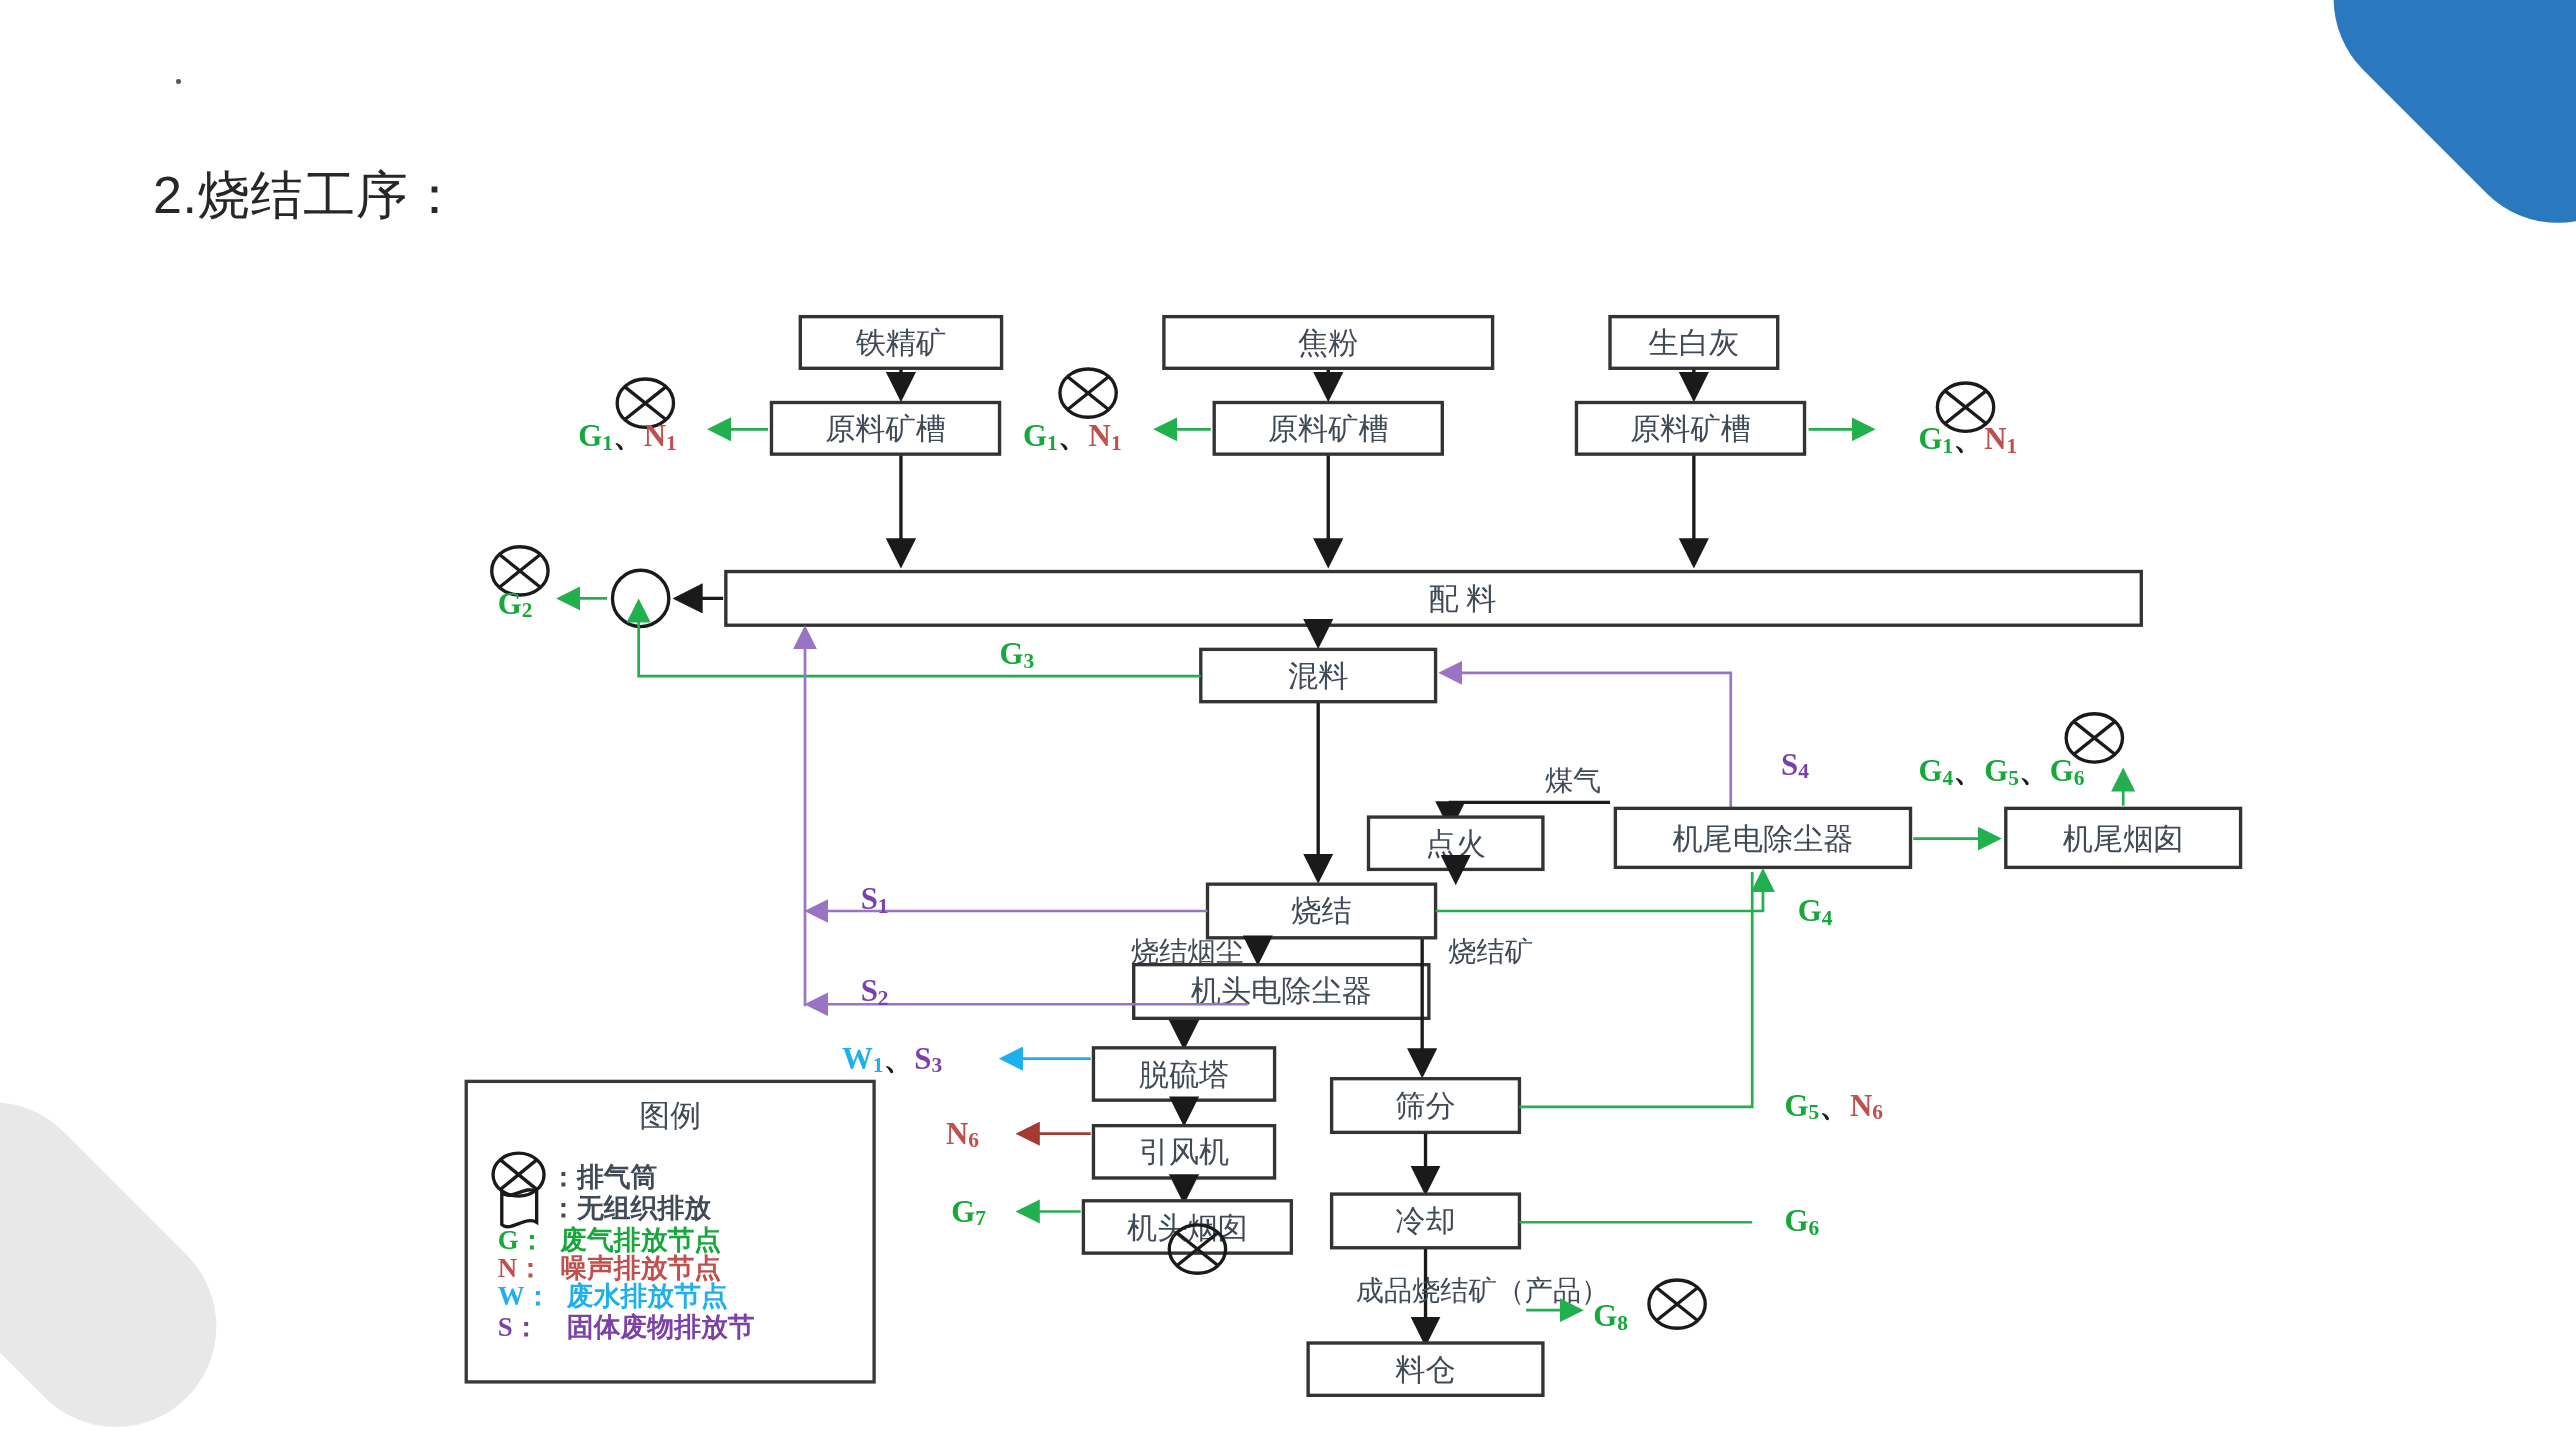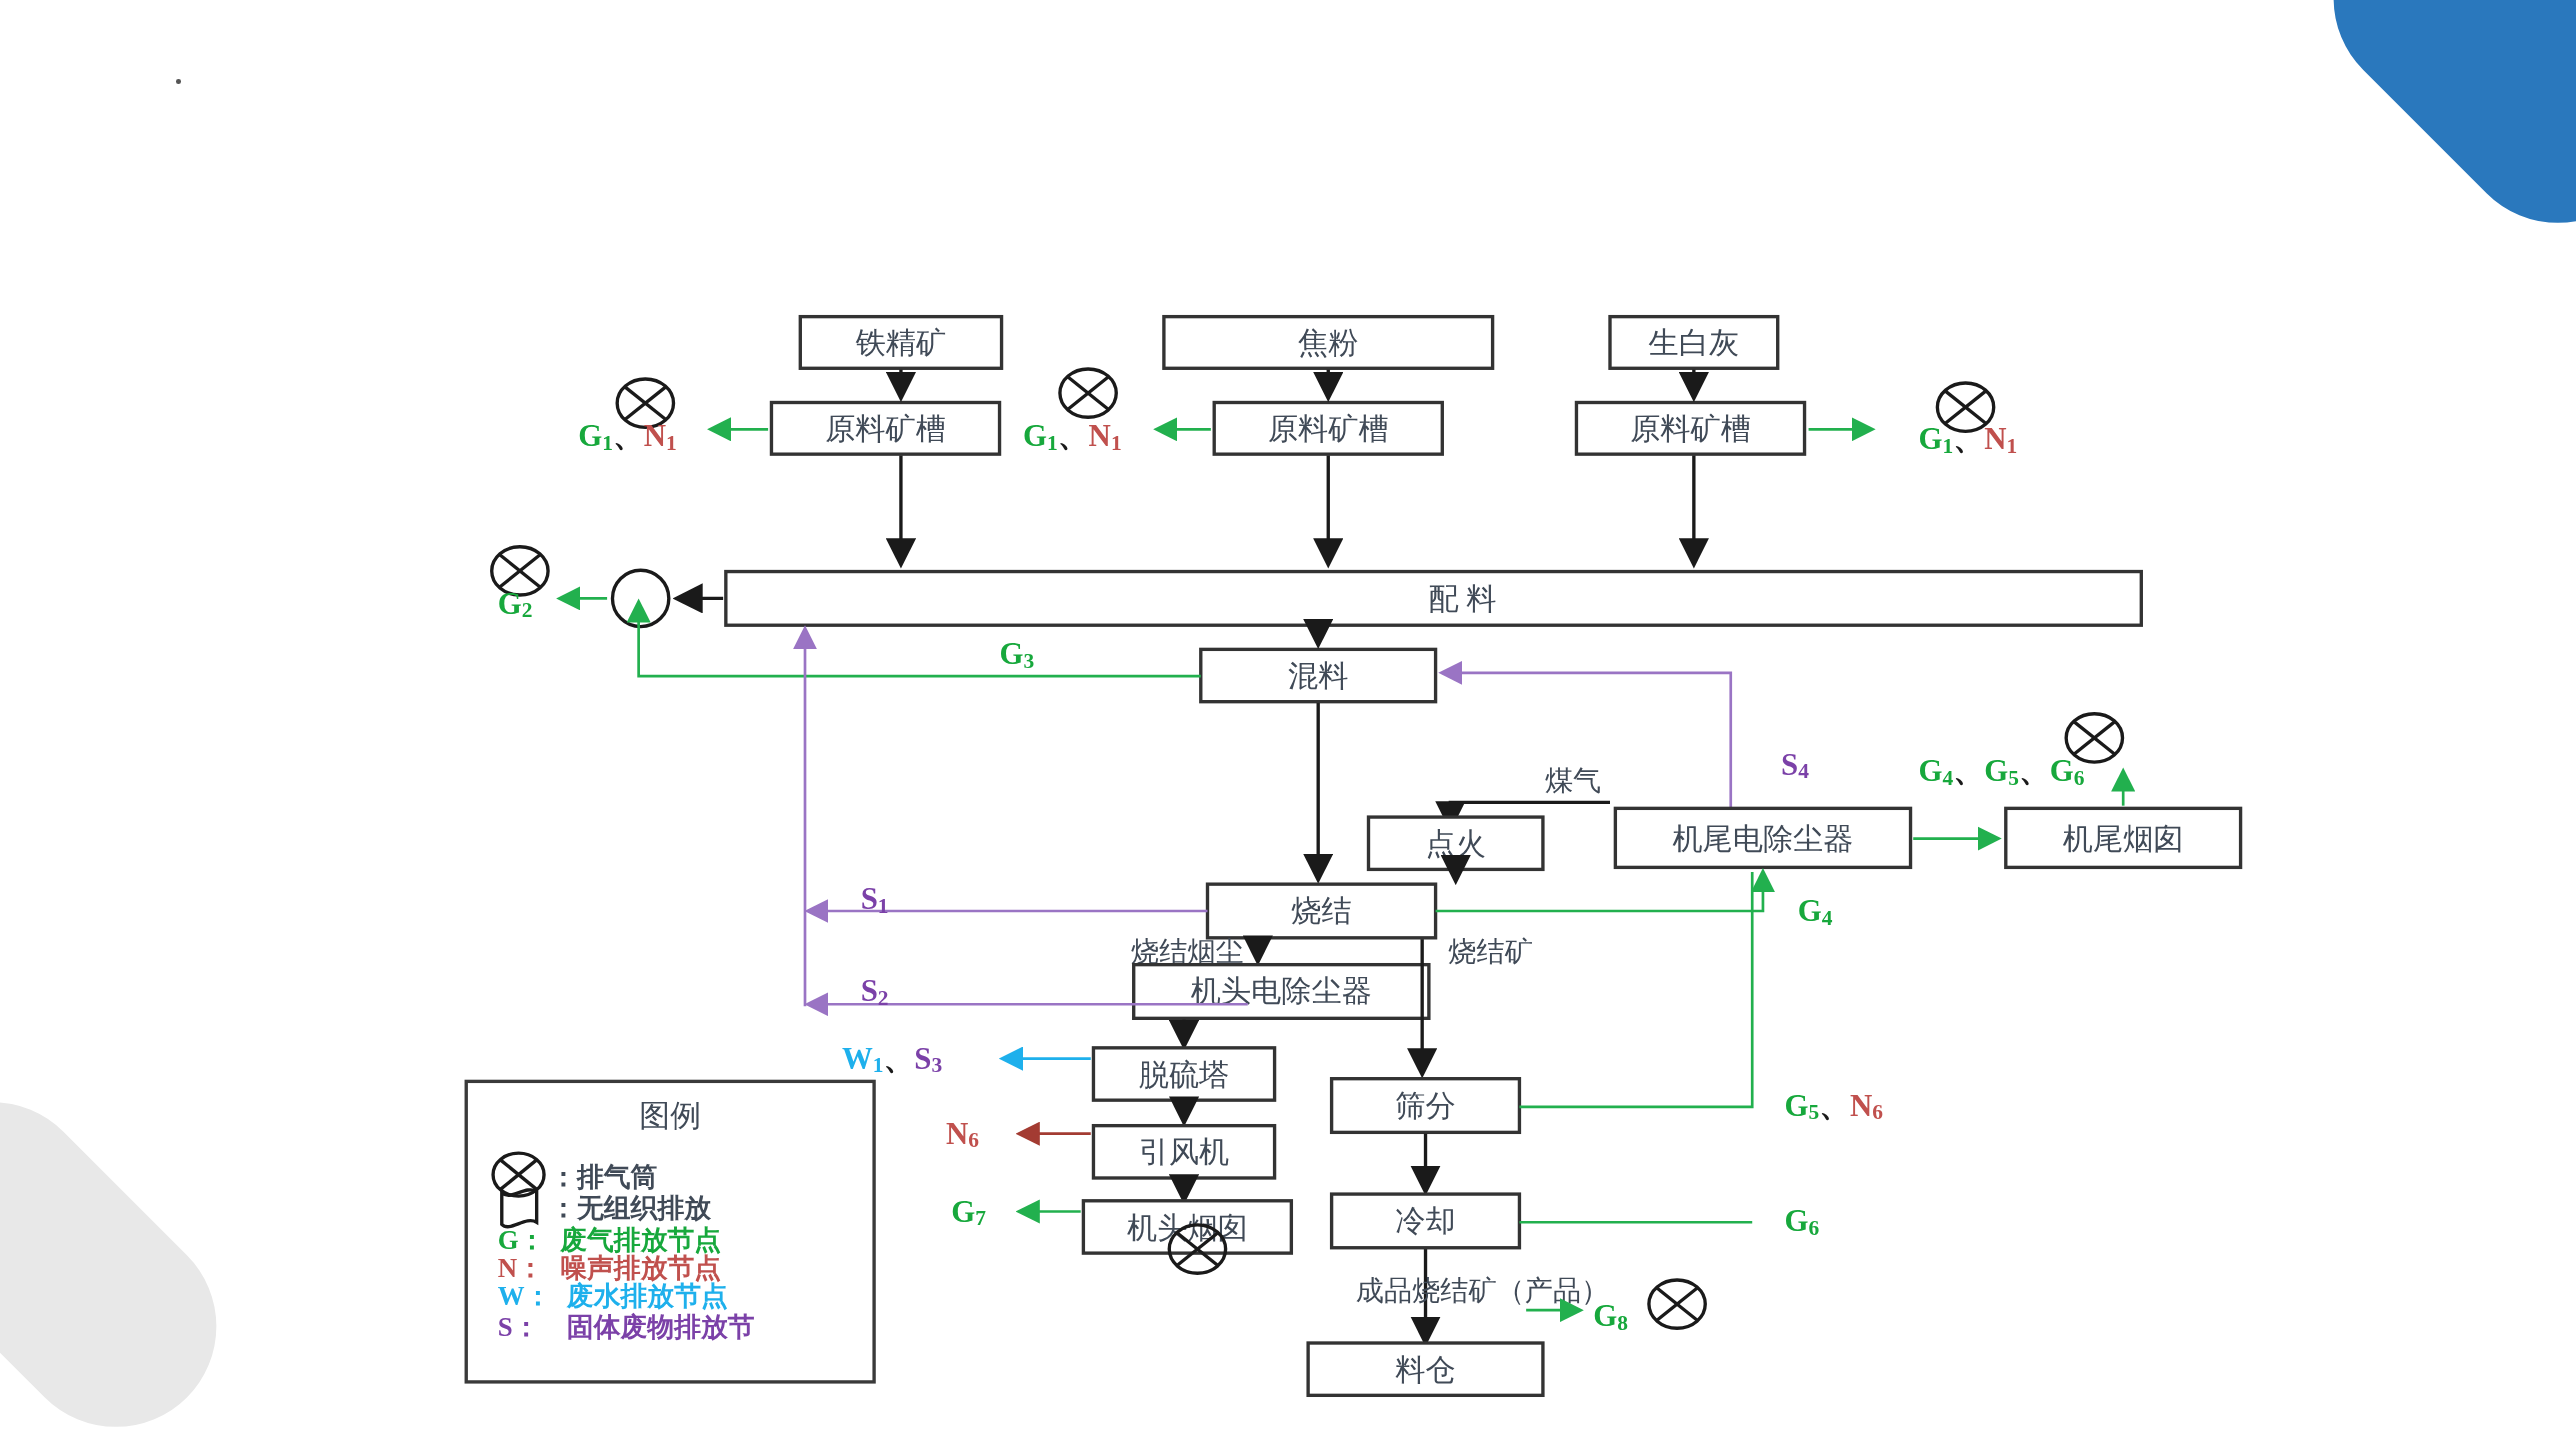--- a/index.html
+++ b/index.html
@@ -42,20 +42,21 @@
          dominant-baseline:central;font-weight:bold;}
 </style>
 </head>
 <body>
 
 <div id="slide">
 
   <div id="deco-blue"></div>
   <div id="deco-gray"></div>
   <div id="dot"></div>
+  <div id="title">2.烧结工序：</div>
 
   <svg id="flow" viewBox="0 0 3840 2160" xmlns="http://www.w3.org/2000/svg">
     <defs>
       <marker id="ab" markerWidth="9" markerHeight="9" refX="7.5" refY="4.5" orient="auto">
         <path d="M0,0 L9,4.5 L0,9 z" fill="#1a1a1a"></path>
       </marker>
       <marker id="ag" markerWidth="9" markerHeight="9" refX="7.5" refY="4.5" orient="auto">
         <path d="M0,0 L9,4.5 L0,9 z" fill="#22b04e"></path>
       </marker>
       <marker id="ap" markerWidth="9" markerHeight="9" refX="7.5" refY="4.5" orient="auto">

